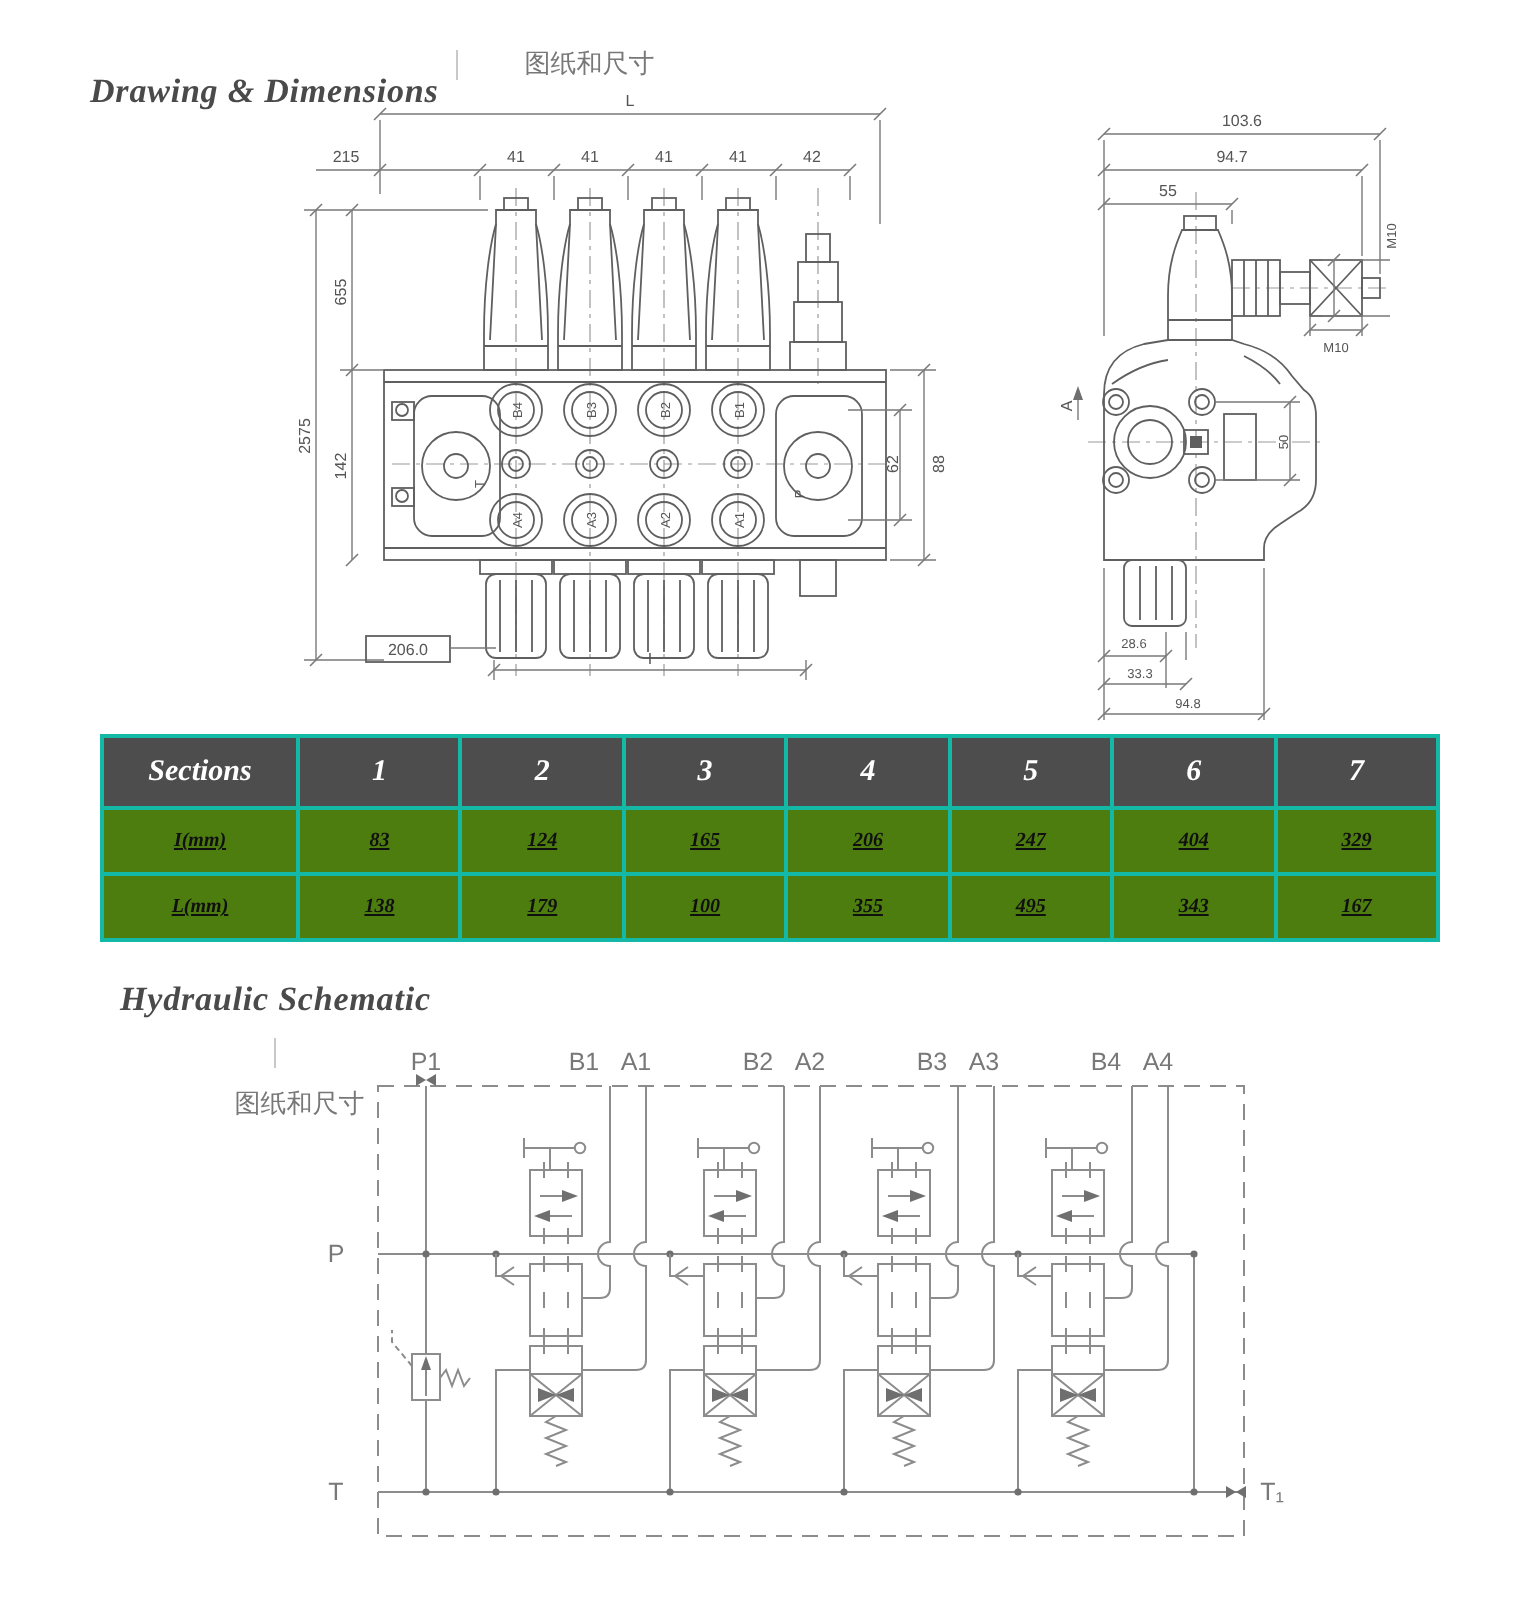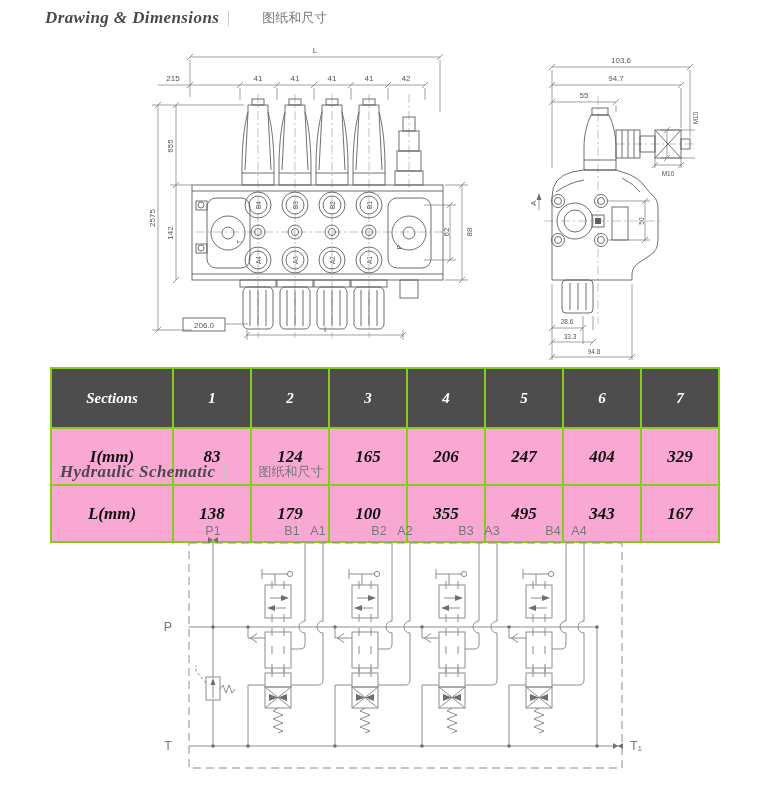--- a/index.html
+++ b/index.html
@@ -1,31 +1,31 @@
 <!DOCTYPE html>
 <html><head>
 <meta charset="utf-8">
 <style>
   html,body{margin:0;padding:0;}
   body{width:770px;height:799px;background:#ffffff;position:relative;overflow:hidden;
        font-family:"Liberation Sans",sans-serif;}
   .heading{position:absolute;display:flex;align-items:center;gap:9px;white-space:nowrap;}
   .heading .en{font-family:"Liberation Serif",serif;font-style:italic;font-weight:bold;
-               font-size:17px;color:#4a4a4a;letter-spacing:.4px;}
+               font-size:17px;color:#4a4a4a;letter-spacing:.4px;margin-top:28px;}
   .heading .divider{width:1px;height:15px;background:#c8c8c8;}
   .heading .zh{font-size:13px;color:#787878;margin-left:24px;}
   #heading-drawing{left:45px;top:8px;}
-  #heading-schematic{left:60px;top:462px;}
+  #heading-schematic{left:60px;top:462px;flex-direction:column;}
 
   table.dims{position:absolute;left:50px;top:367px;width:670px;border-collapse:collapse;
              table-layout:fixed;font-family:"Liberation Serif",serif;font-style:italic;
              font-weight:bold;text-align:center;}
-  table.dims th,table.dims td{border:2px solid #84cc16;padding:16px;}
+  table.dims th,table.dims td{border:2px solid #14b8a6;padding:4px;}
   table.dims th{background:#4d4d4d;color:#fff;height:26px;font-size:15px;}
-  table.dims td{height:23px;font-size:17px;color:#101010;background:#f9a8d4;}
+  table.dims td{height:23px;font-size:10px;color:#101010;background:#4d7c0f;text-decoration:underline;}
   table.dims .c0{width:88px;}
 
   svg{position:absolute;}
   #drawing-svg{left:0;top:42px;}
   #schematic-svg{left:150px;top:495px;}
 
   .ln{stroke:#5f5f5f;stroke-width:0.9;fill:none;}
   .dim{stroke:#7a7a7a;stroke-width:0.7;fill:none;}
   .cl{stroke:#9a9a9a;stroke-width:0.6;fill:none;stroke-dasharray:9 3 2 3;}
   .dtx{font-family:"Liberation Sans",sans-serif;font-size:8px;fill:#555;}

